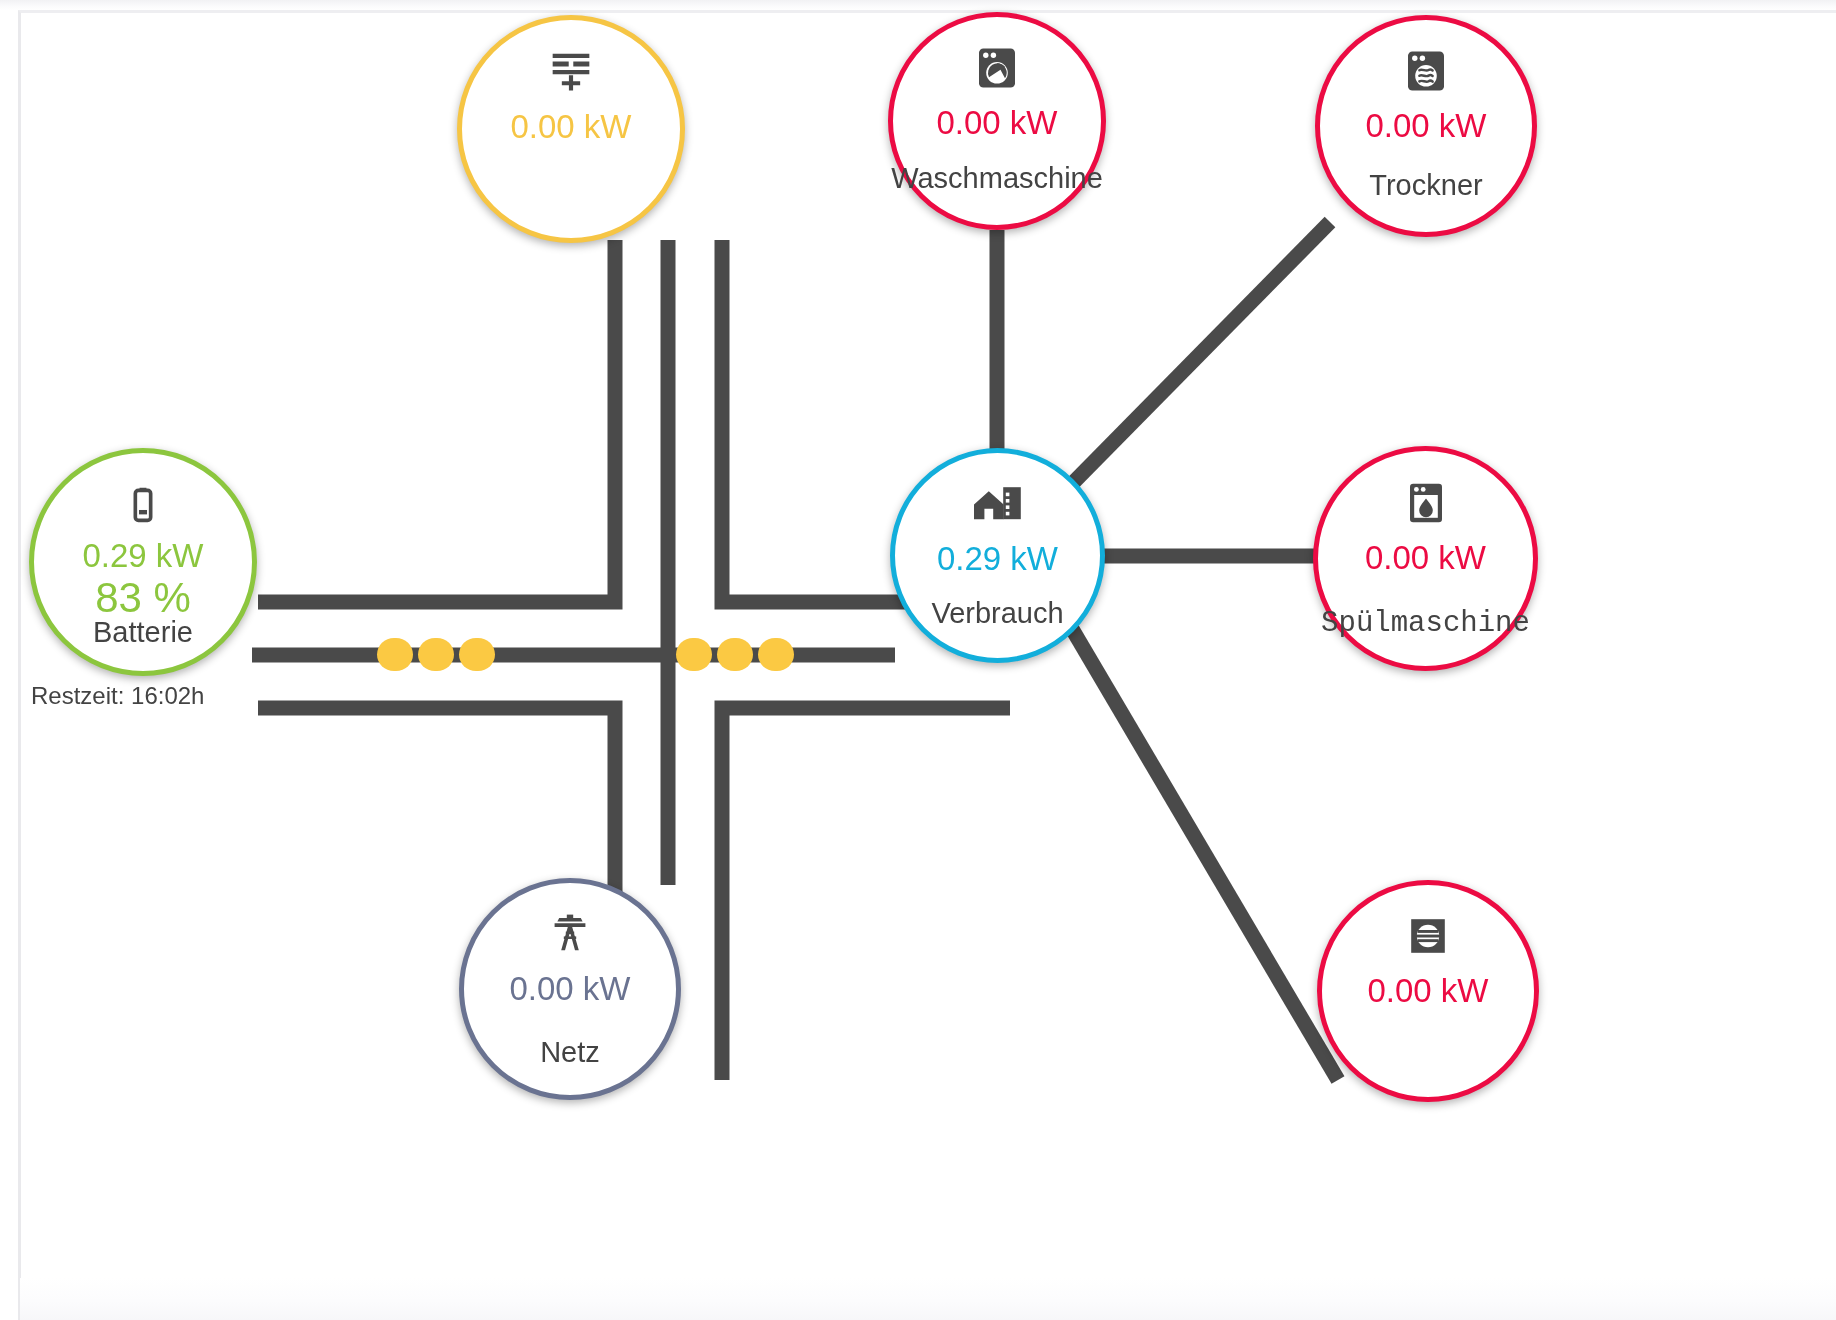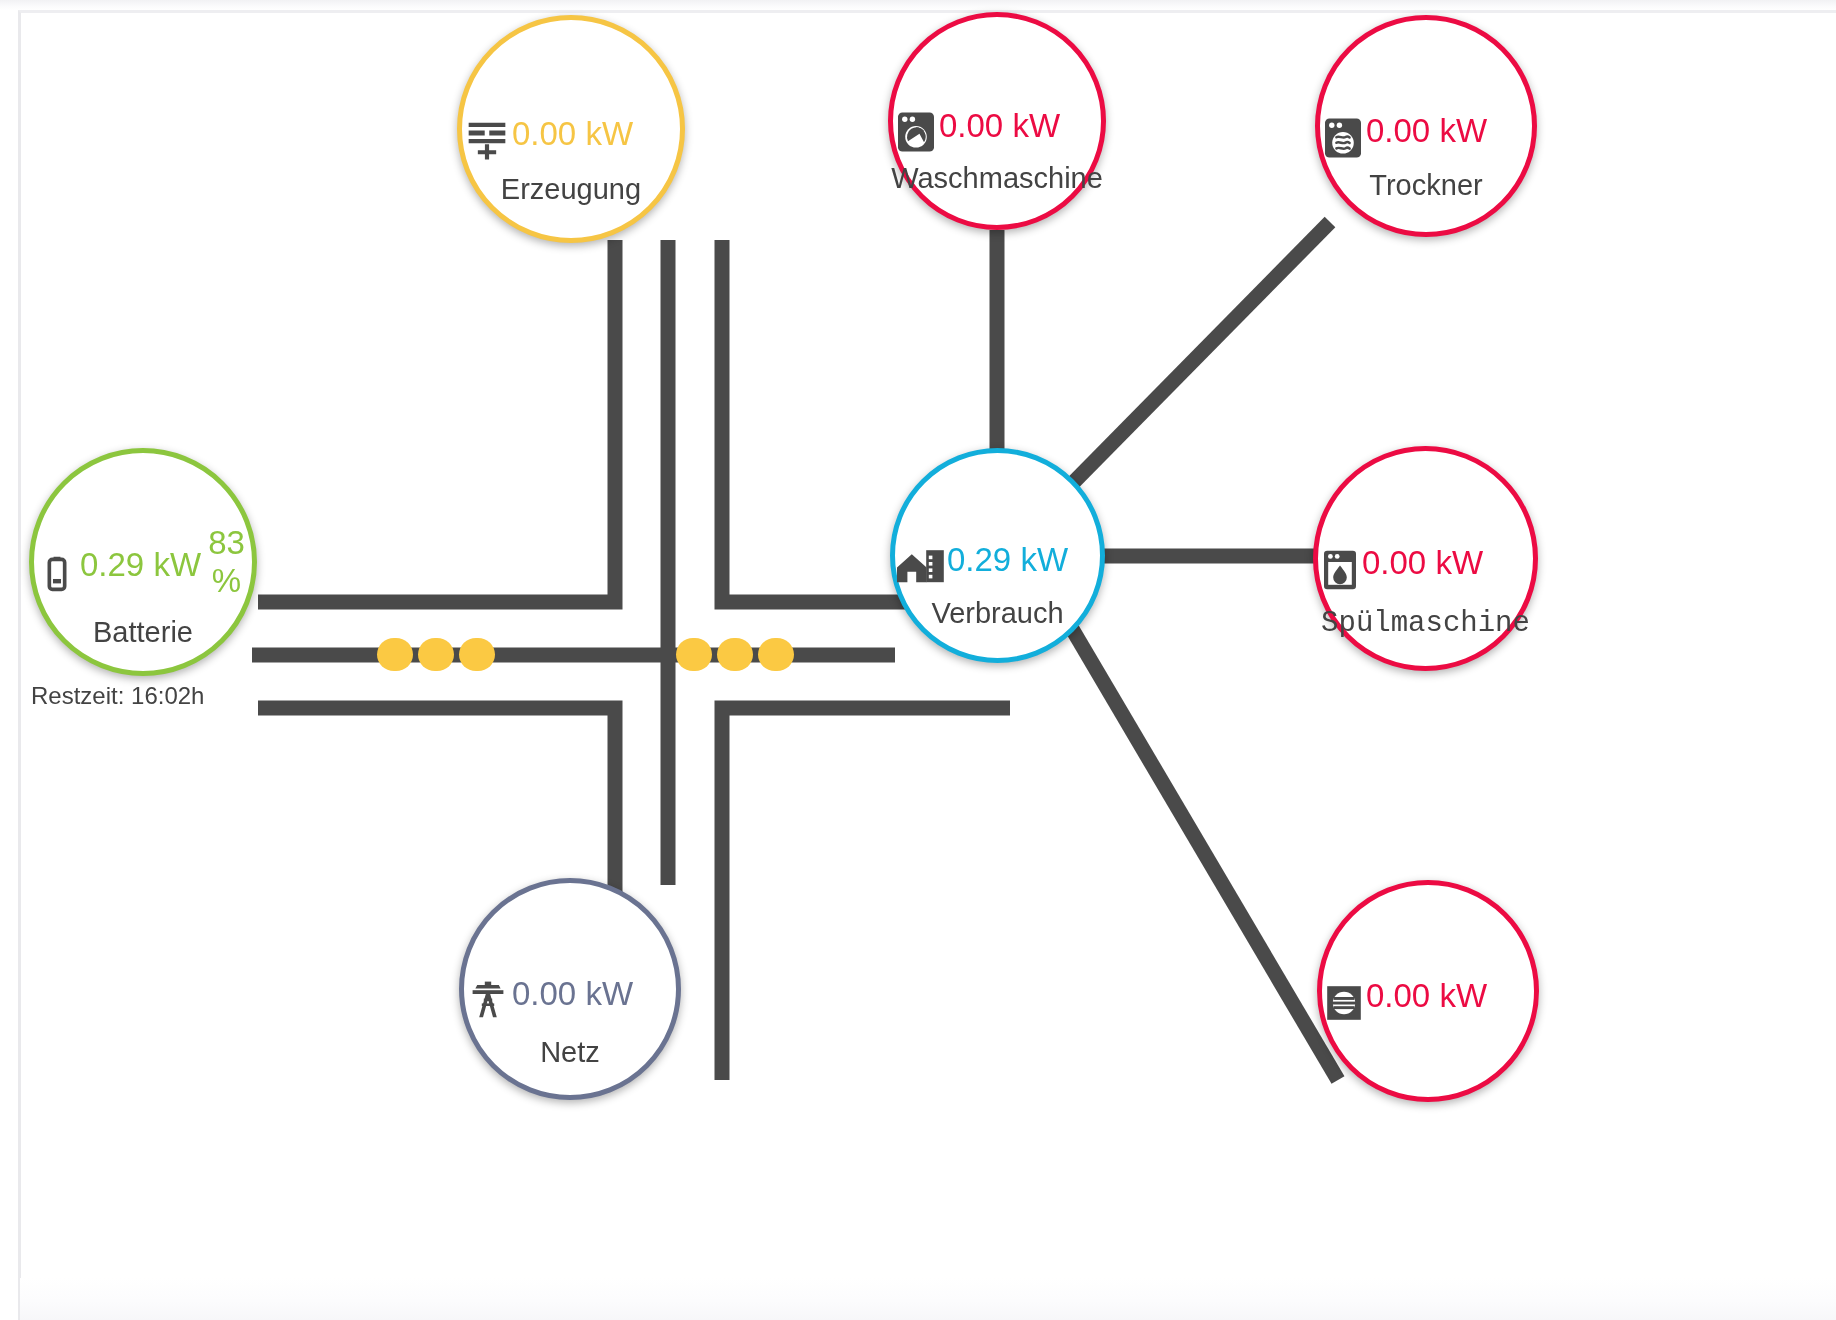--- a/index.html
+++ b/index.html
@@ -44,41 +44,41 @@
   #wires { position: absolute; left: 0; top: 0; width: 1836px; height: 1320px; }
 
   
   .node {
     position: absolute;
     border-radius: 50%;
     background: #ffffff;
     box-shadow: 0 3px 9px rgba(0,0,0,0.30);
     box-sizing: border-box;
     display: flex;
-    flex-direction: row;
+    flex-direction: column;
     align-items: center;
     justify-content: flex-start;
   }
   .node .icon {
     margin-top: 11%;
     height: 56px;
     display: flex;
     align-items: center;
     justify-content: center;
     color: #4a4a4a;
   }
   .node .value {
     font-size: 33px;
     line-height: 1.05;
     text-align: center;
     margin-top: 10px;
     white-space: nowrap;
   }
   .node .value.two-line { margin-top: 6px; }
-  .node .soc { font-size: 33px; line-height: 1.15; text-align: center; }
+  .node .soc { font-size: 42px; line-height: 1.15; text-align: center; }
   .node .label {
     font-size: 29px;
     color: #434343;
     text-align: center;
     white-space: nowrap;
     position: absolute;
     width: 180%;
     left: -40%;
   }
 
@@ -165,21 +165,20 @@
   </svg>
 
   <div class="node" id="node-erzeugung">
     <div class="icon">
       <svg width="50" height="50" viewBox="0 0 24 24" fill="#4a4a4a">
         <path d="M3.2 3.2h17.6v2.1H3.2zM3.2 7.0h7.7v2.3H3.2zM13.1 7.0h7.7v2.3h-7.7zM3.2 11.0h17.6v2.1H3.2z
                  M11.0 13.6h2.0v3.0h-2.0z M7.6 16.4h8.8v1.9H7.6z M11.0 18.3h2.0v2.6h-2.0z"></path>
       </svg>
     </div>
     <div class="value">0.00 kW</div>
-    <div class="label">Erzeugung</div>
   </div>
 
   <div class="node" id="node-batterie">
     <div class="icon">
       <svg width="46" height="46" viewBox="0 0 24 24" fill="none" stroke="#4a4a4a" stroke-width="1.9">
         <rect x="8.0" y="4.4" width="8.0" height="15.6" rx="1.6" fill="none"></rect>
         <path d="M10.2 4.4 V3.0 h3.6 v1.4" fill="#4a4a4a" stroke="none"></path>
         <rect x="9.9" y="14.6" width="4.2" height="2.3" fill="#4a4a4a" stroke="none"></rect>
       </svg>
     </div>

